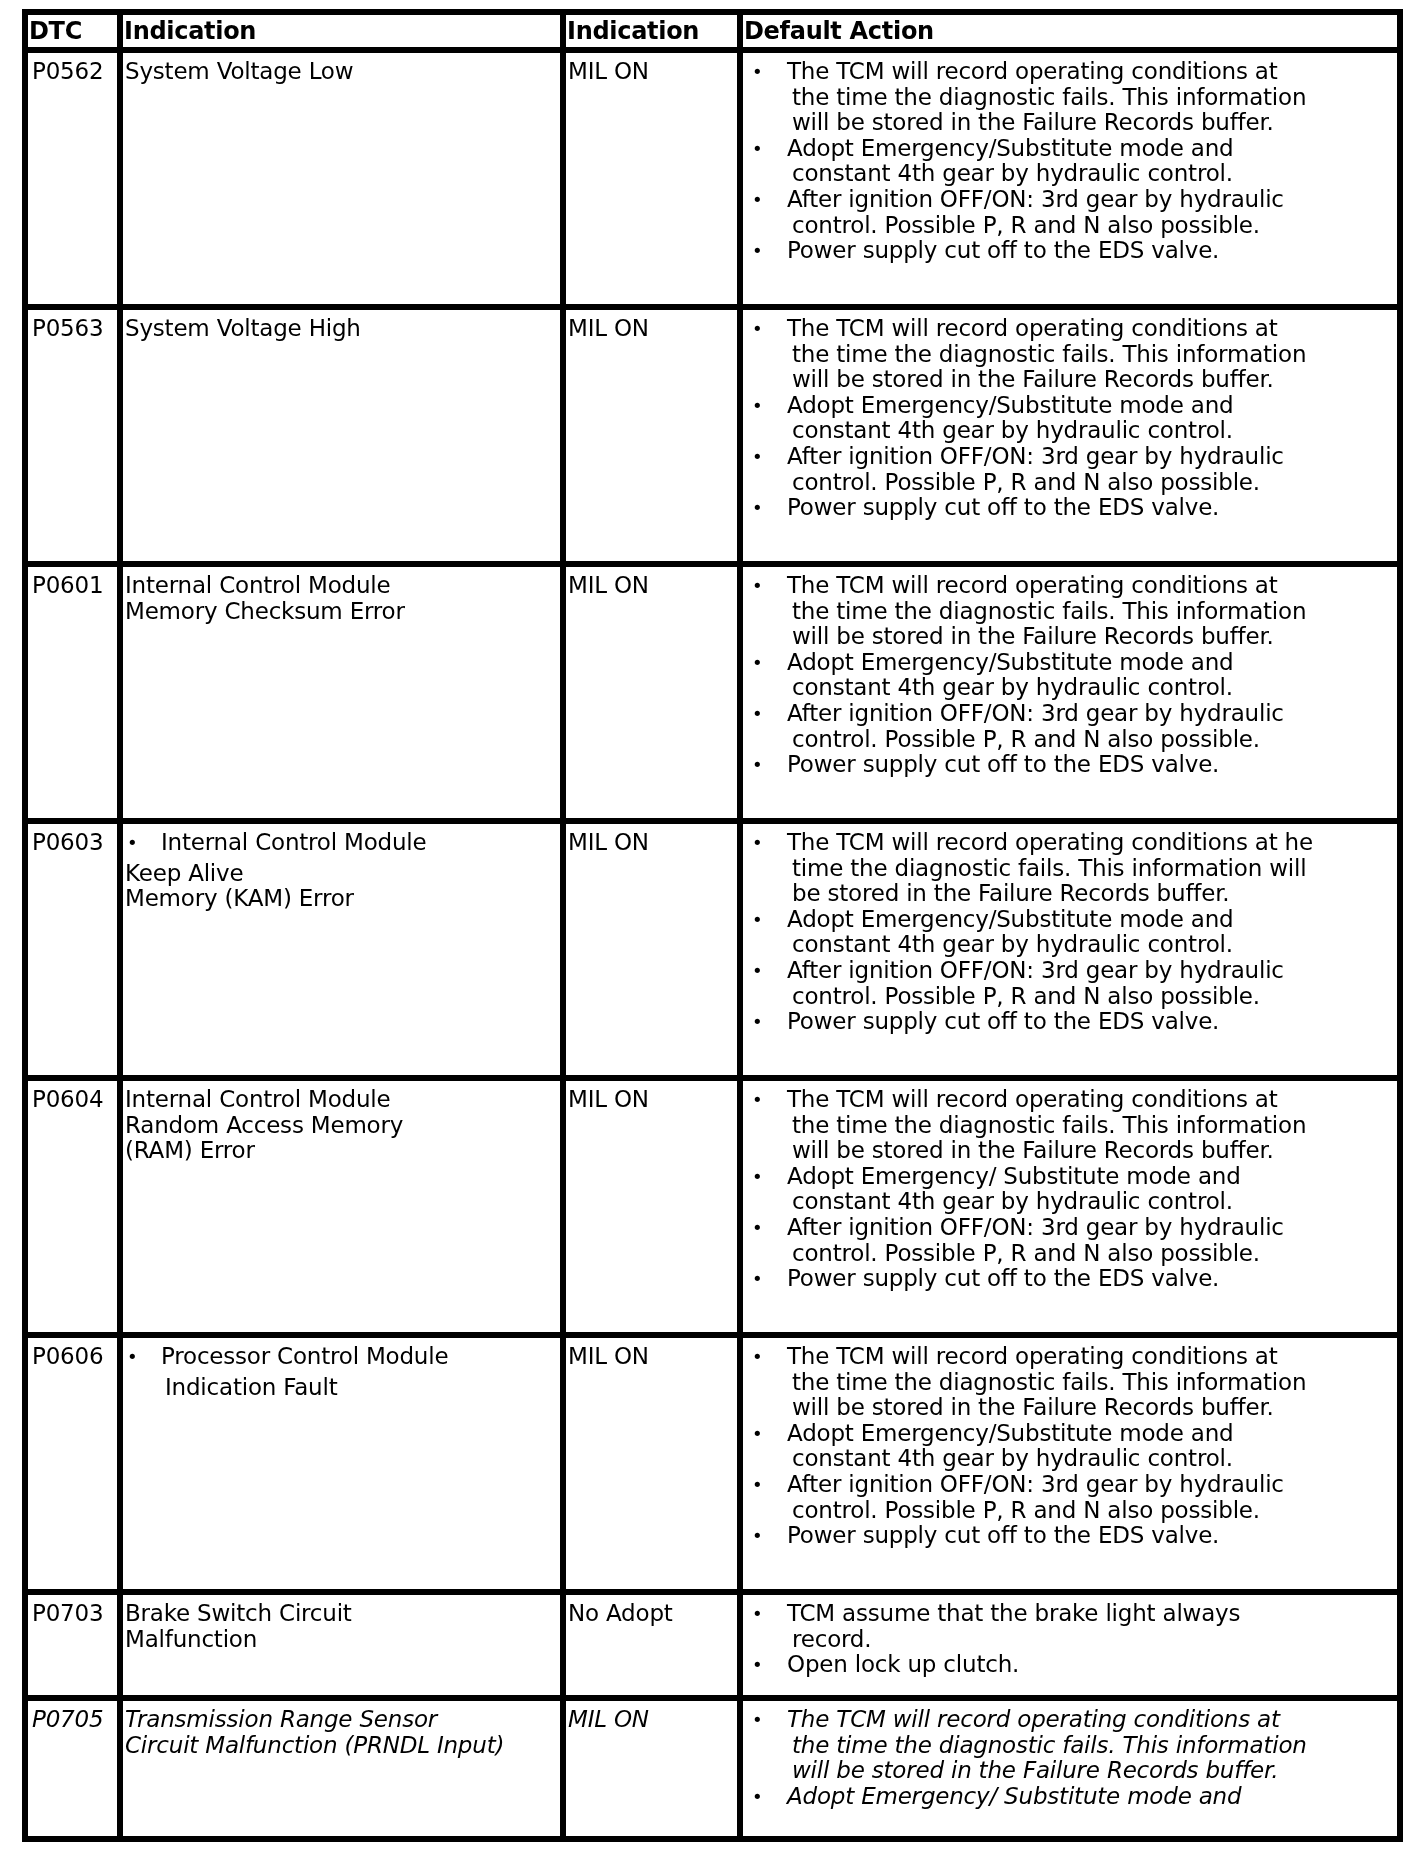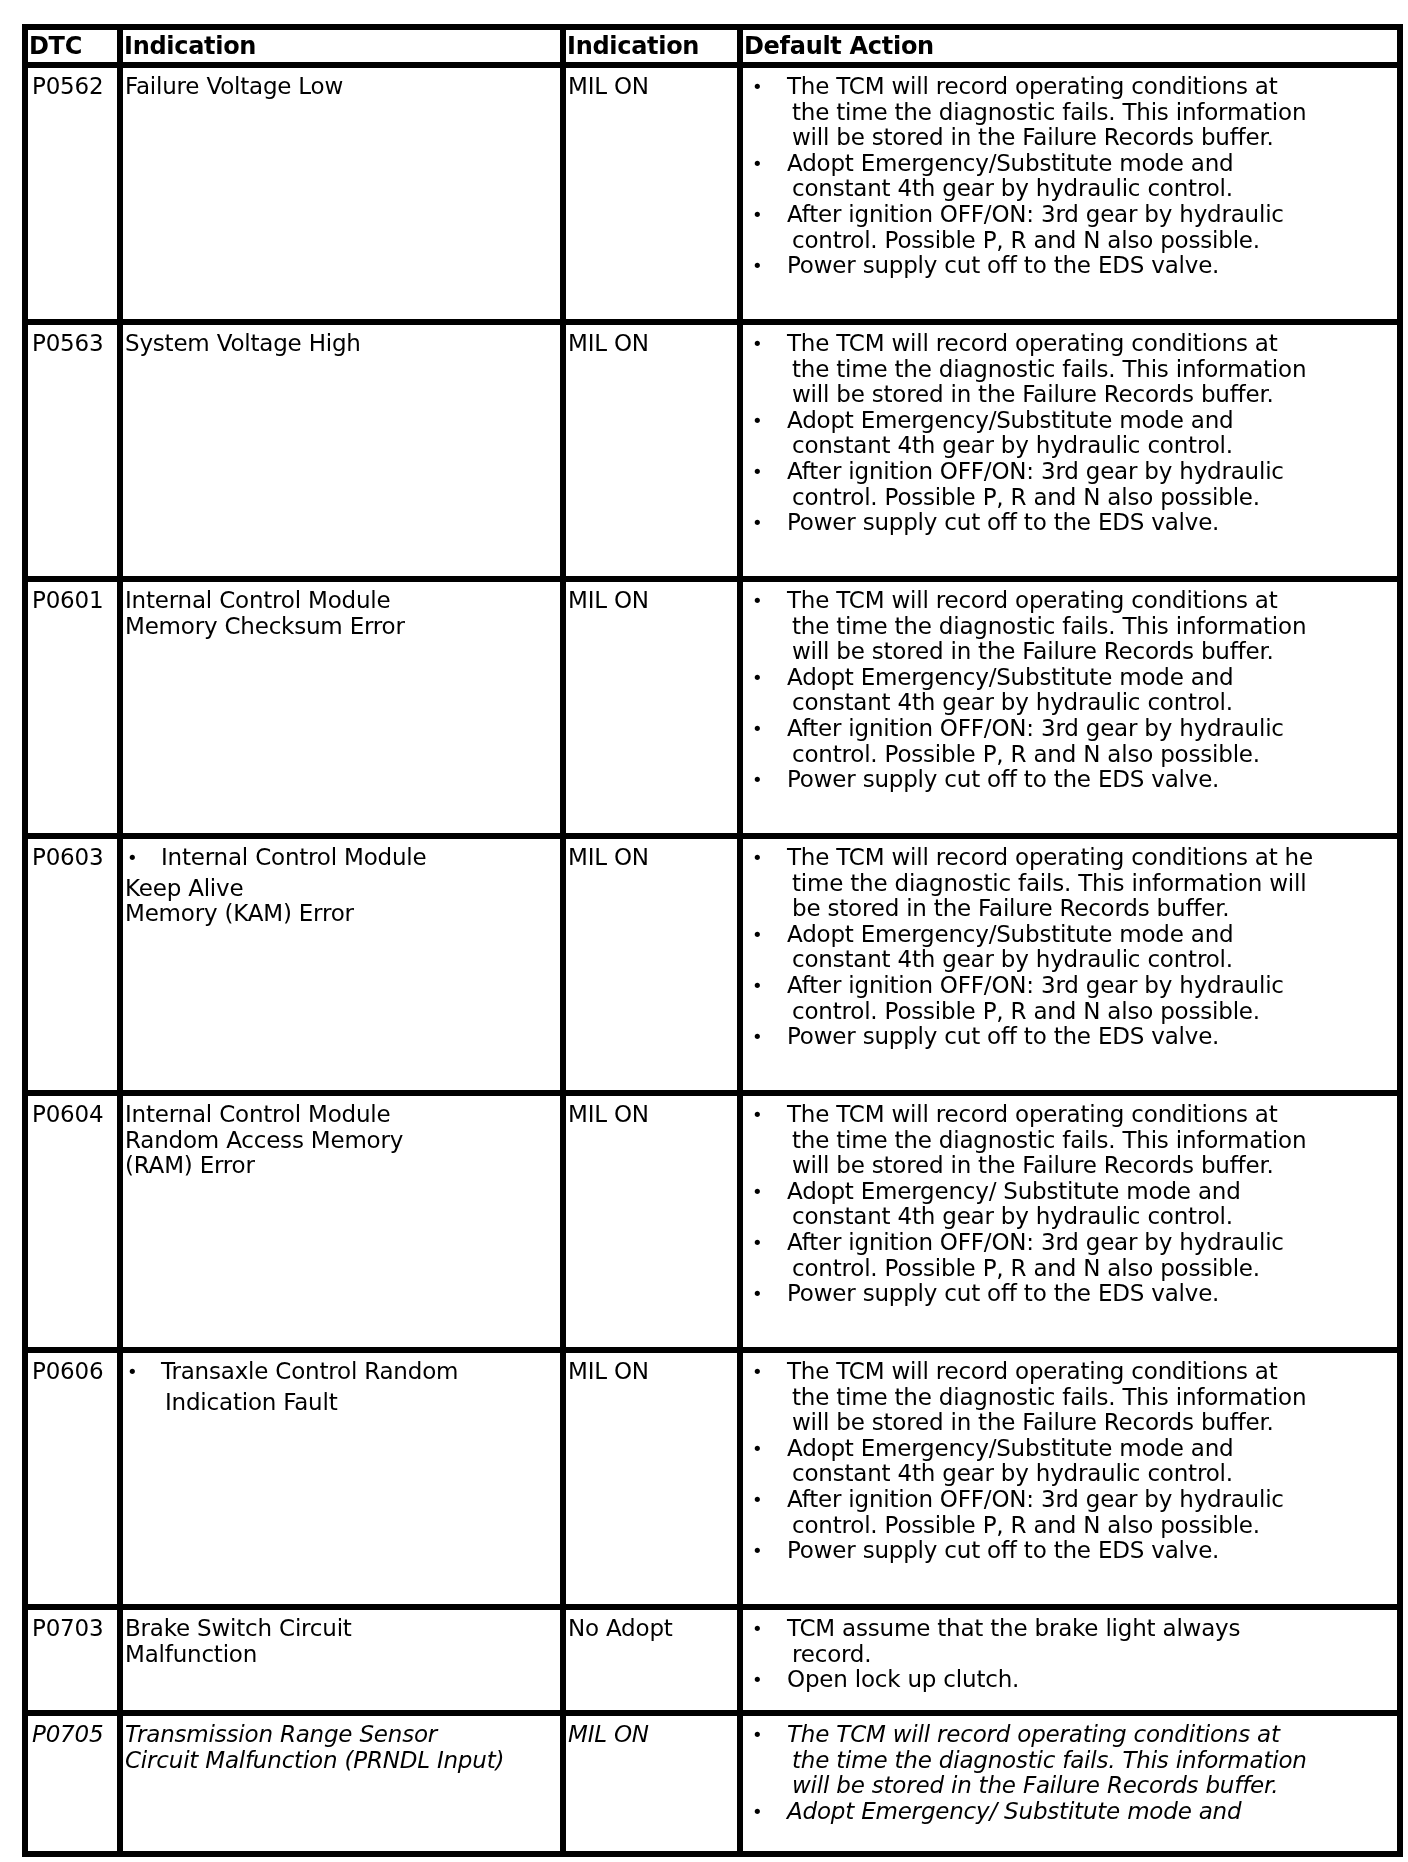--- a/index.html
+++ b/index.html
@@ -11,21 +11,21 @@
     width: 1408px;
     height: 1862px;
     position: relative;
     overflow: hidden;
     font-family: "DejaVu Sans", sans-serif;
     color: #000000;
   }
   .dtc-table {
     position: absolute;
     left: 22px;
-    top: 24px;
+    top: 9px;
     width: 1375px;
     border-collapse: collapse;
     table-layout: fixed;
     border: 6px solid #000;
   }
   .dtc-table col.c-dtc { width: 95px; }
   .dtc-table col.c-desc { width: 443px; }
   .dtc-table col.c-ind { width: 177px; }
   .dtc-table col.c-act { width: 660px; }
   .dtc-table th, .dtc-table td {
@@ -100,21 +100,21 @@
       <th>DTC</th>
       <th>Indication</th>
       <th>Indication</th>
       <th>Default Action</th>
     </tr>
   </thead>
   <tbody id="dtc-body">
       <tr class="row-8">
         <td class="cell-dtc">P0562</td>
         <td class="cell-desc">
-          <span class="desc-line plain"><span>Failure Voltage Low</span></span>
+          <span class="desc-line plain"><span>System Voltage Low</span></span>
         </td>
         <td class="cell-ind">MIL ON</td>
         <td class="cell-act">
           <ul class="actions">
             <li>
               <span class="bul">•</span>
               <span class="txt">
                 <span class="ln">The TCM will record operating conditions at</span>
                 <span class="ln cont">the time the diagnostic fails. This information</span>
                 <span class="ln cont">will be stored in the Failure Records buffer.</span>
@@ -300,21 +300,21 @@
               <span class="txt">
                 <span class="ln">Power supply cut off to the EDS valve.</span>
               </span>
             </li>
           </ul>
         </td>
       </tr>
       <tr class="row-8">
         <td class="cell-dtc">P0606</td>
         <td class="cell-desc">
-          <span class="desc-line bulleted gap-after"><span class="bul">•</span><span>Transaxle Control Random</span></span>
+          <span class="desc-line bulleted gap-after"><span class="bul">•</span><span>Processor Control Module</span></span>
           <span class="desc-line indented"><span>Indication Fault</span></span>
         </td>
         <td class="cell-ind">MIL ON</td>
         <td class="cell-act">
           <ul class="actions">
             <li>
               <span class="bul">•</span>
               <span class="txt">
                 <span class="ln">The TCM will record operating conditions at</span>
                 <span class="ln cont">the time the diagnostic fails. This information</span>

